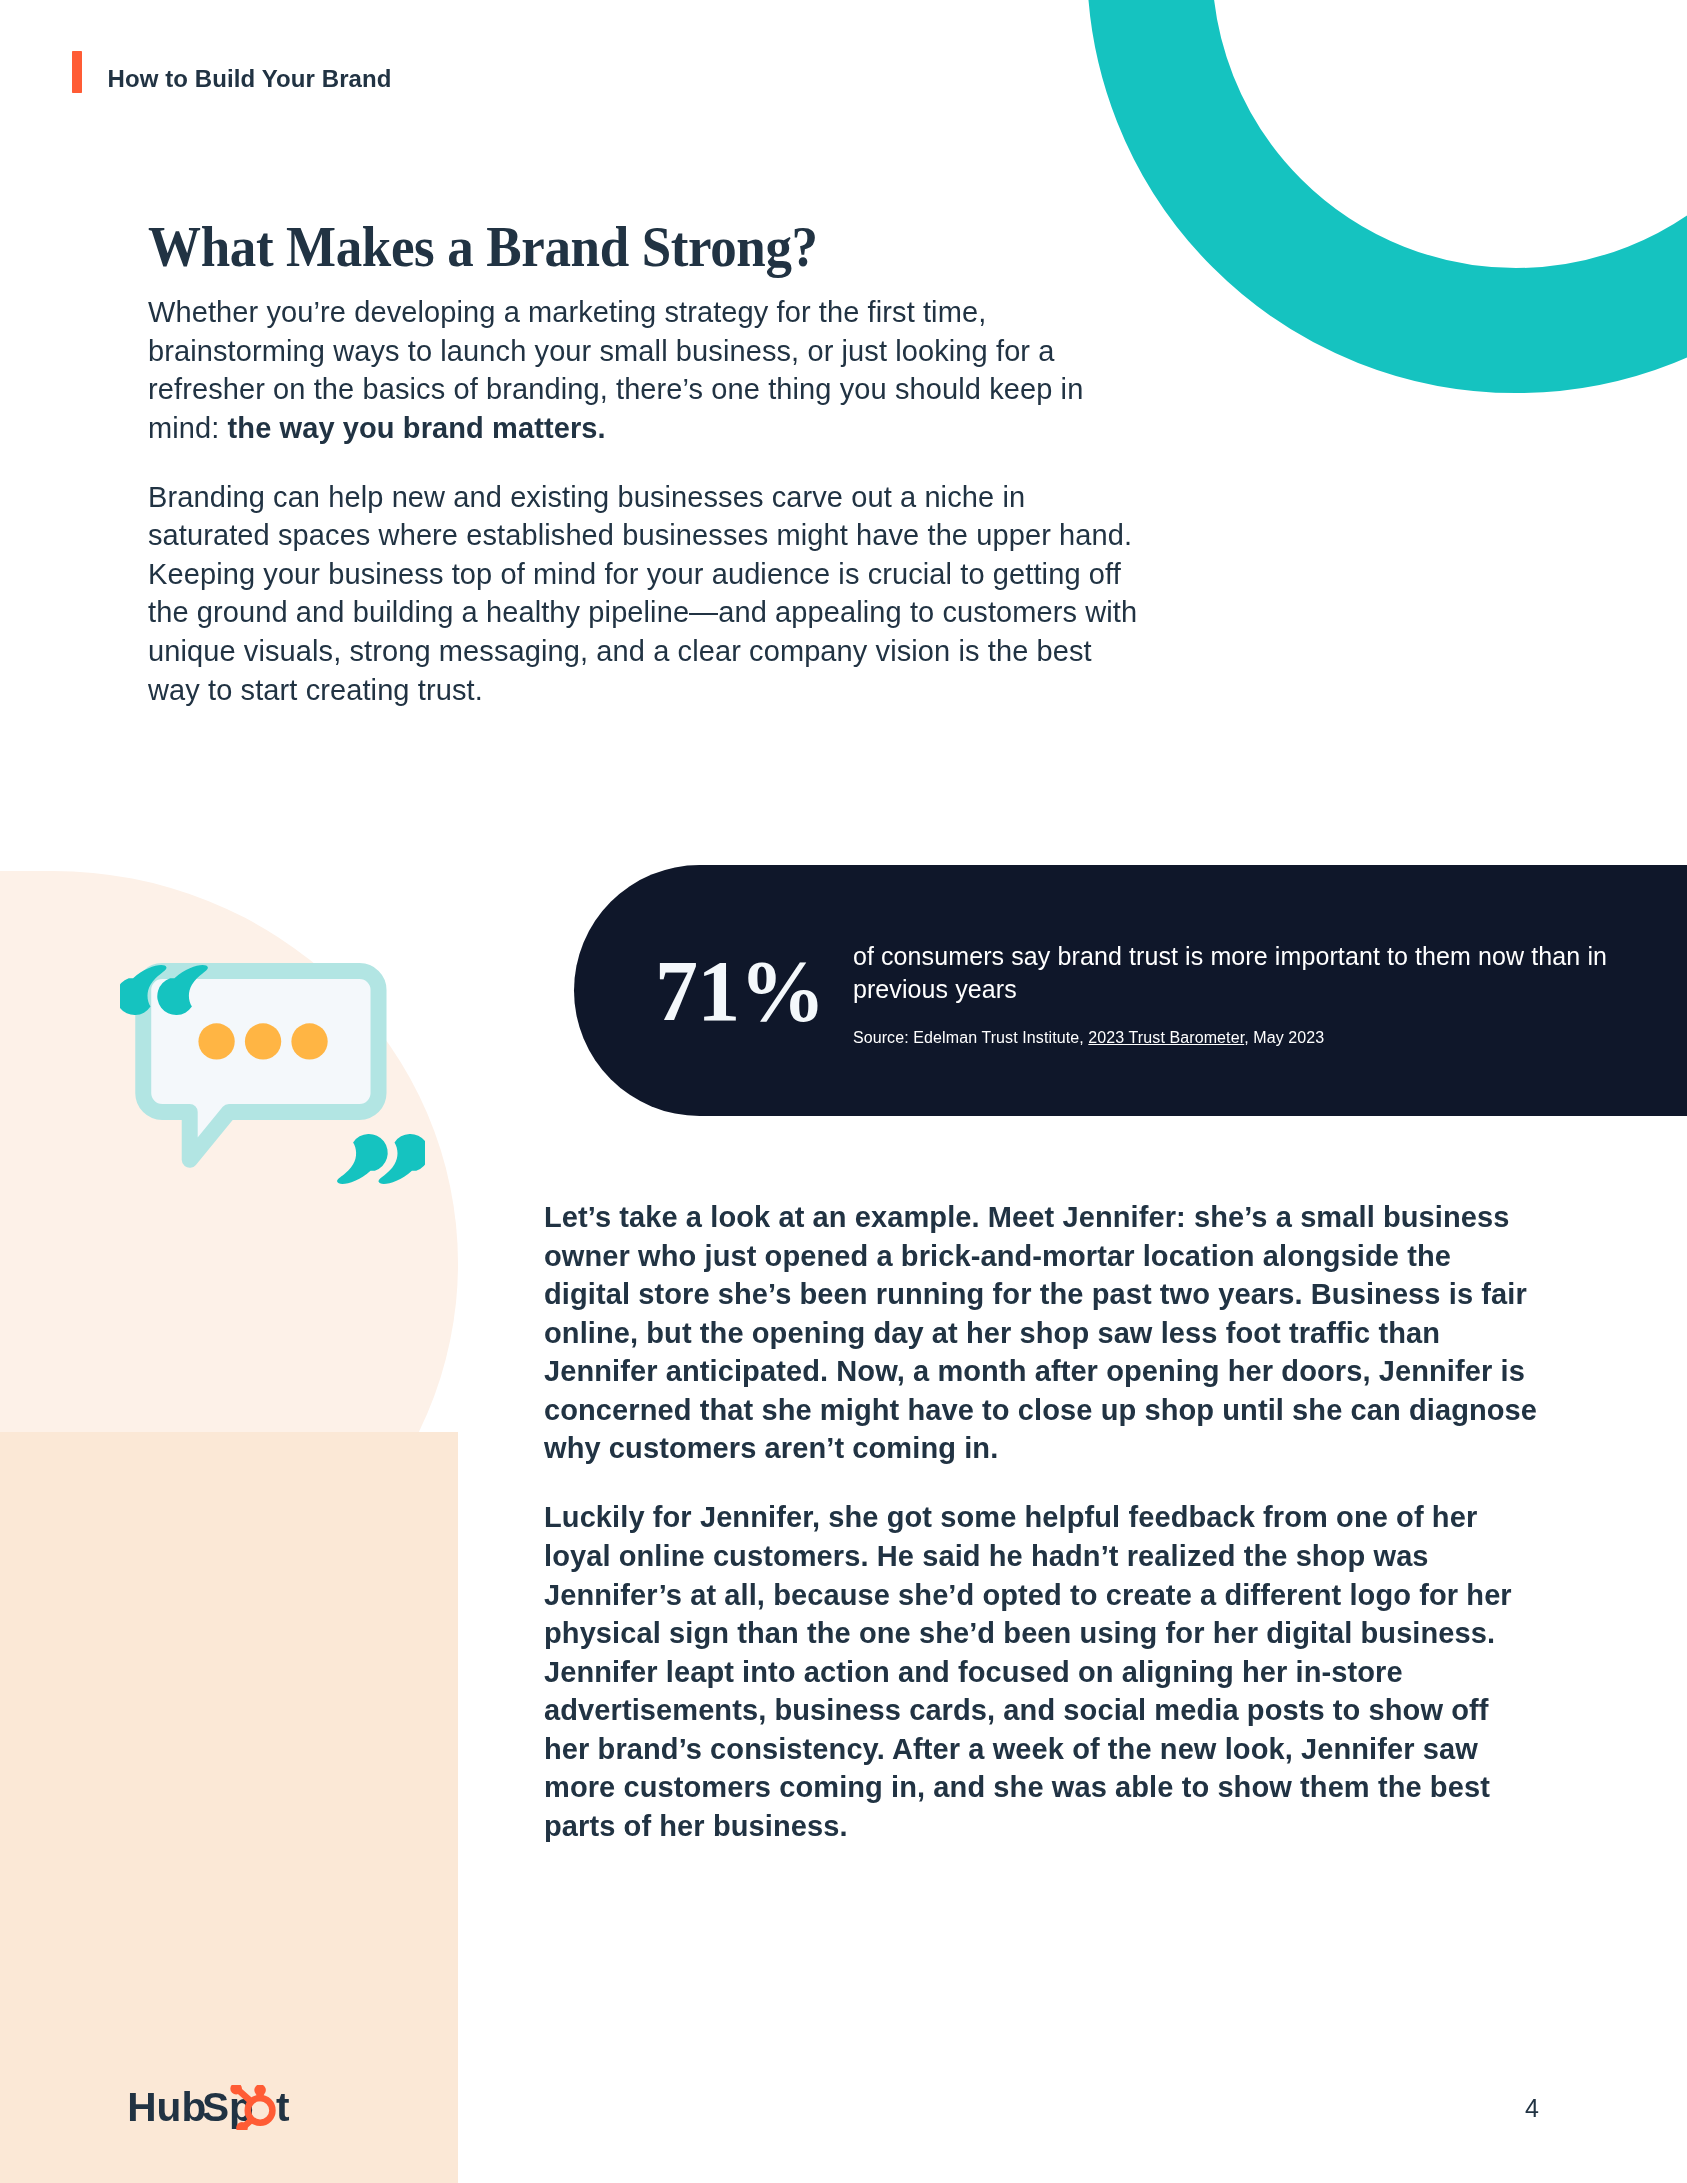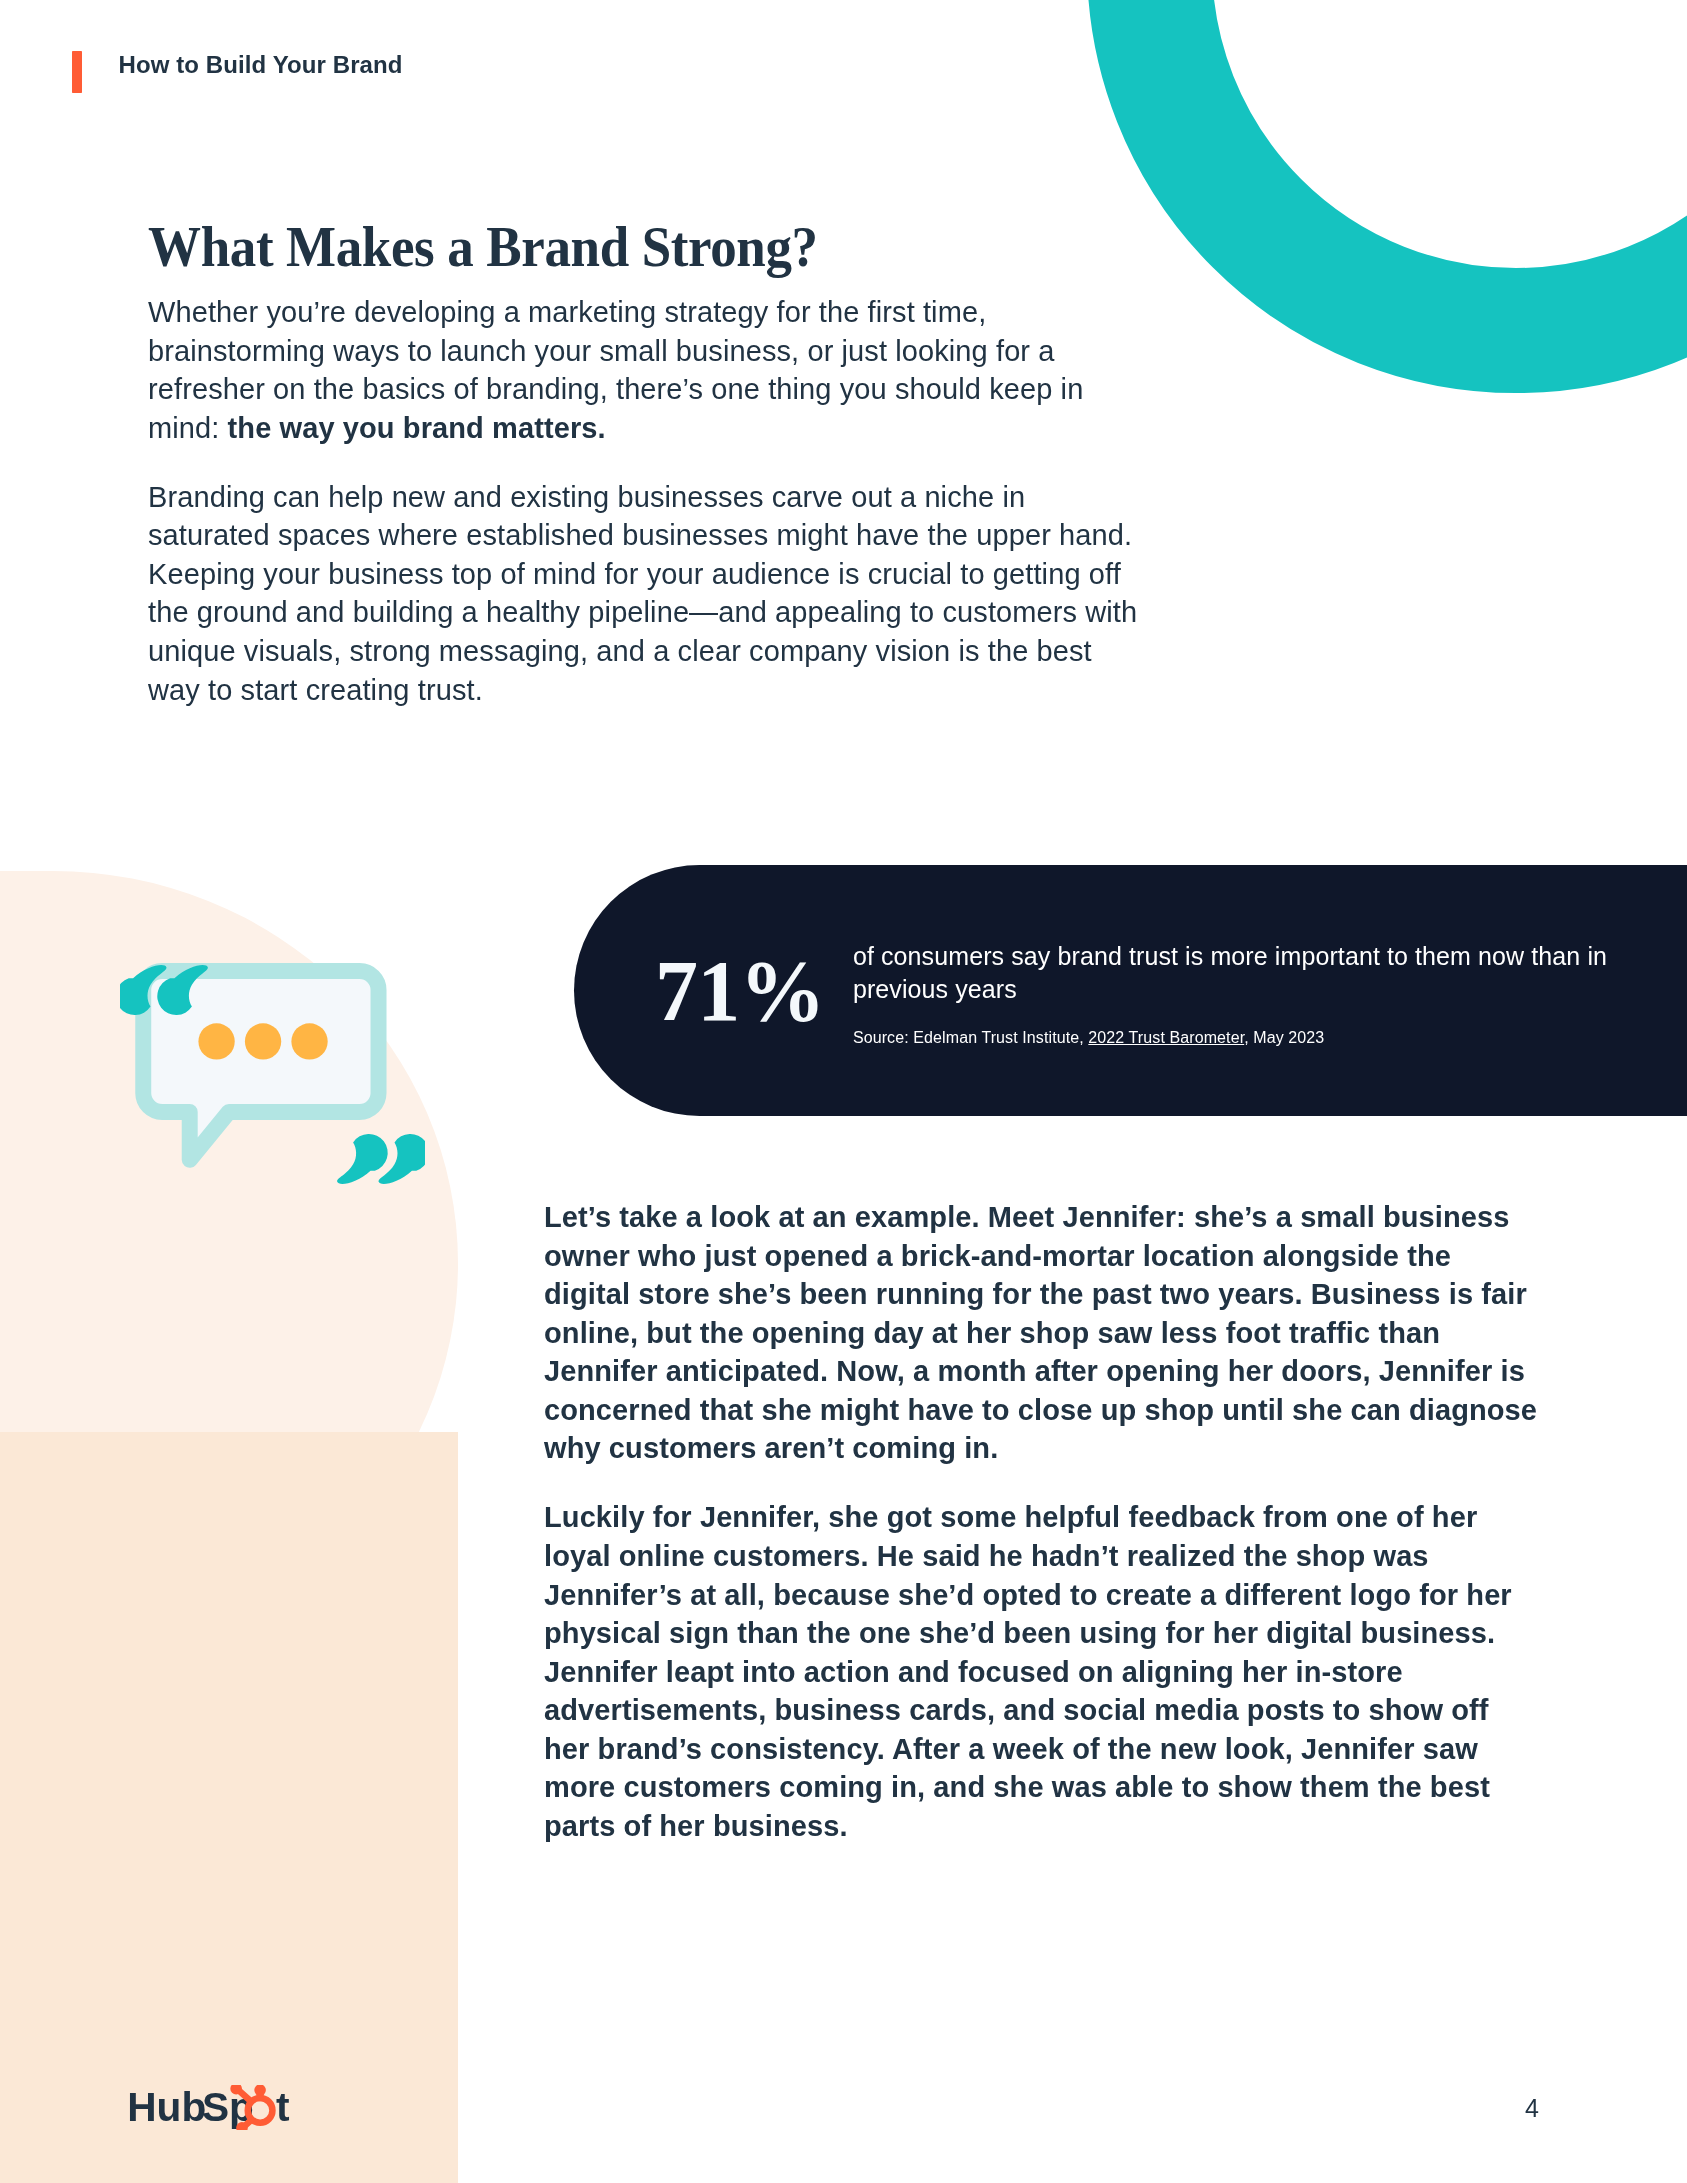--- a/index.html
+++ b/index.html
@@ -51,22 +51,22 @@
     background: #FBE8D6;
     z-index: 1;
   }
 
   
   .page-header {
     position: absolute;
     left: 72px;
     top: 51px;
     display: flex;
-    align-items: flex-start;
-    gap: 37px;
+    align-items: flex-end;
+    gap: 26px;
     z-index: 5;
   }
   .header-rule {
     width: 9.5px;
     height: 42px;
     background: #FF5C35;
     border-radius: 0.7px;
   }
   .header-title {
     font-size: 24px;
@@ -208,21 +208,21 @@
 
   <div class="body-col-left">
     <p class="para"><span>Whether you’re developing a marketing strategy for the first time, brainstorming ways to launch your small business, or just looking for a refresher on the basics of branding, there’s one thing you should keep in mind: </span><b>the way you brand matters.</b></p>
     <p class="para">Branding can help new and existing businesses carve out a niche in saturated spaces where established businesses might have the upper hand. Keeping your business top of mind for your audience is crucial to getting off the ground and building a healthy pipeline—and appealing to customers with unique visuals, strong messaging, and a clear company vision is the best way to start creating trust.</p>
   </div>
 
   <div class="stat-banner">
     <div class="stat-number">71%</div>
     <div class="stat-text-wrap">
       <div class="stat-headline">of consumers say brand trust is more important to them now than in previous years</div>
-      <div class="stat-source"><span>Source: Edelman Trust Institute, </span><span class="src-link">2022 Trust Barometer</span><span>, May 2023</span></div>
+      <div class="stat-source"><span>Source: Edelman Trust Institute, </span><span class="src-link">2023 Trust Barometer</span><span>, May 2023</span></div>
     </div>
   </div>
 
   <div class="illustration">
     <svg viewBox="0 0 420 345" width="305" height="251" xmlns="http://www.w3.org/2000/svg">
 
       <g>
         <path d="M58 30 H330 a26 26 0 0 1 26 26 V198 a26 26 0 0 1 -26 26 H150 L96 290 V224 H58 a26 26 0 0 1 -26 -26 V56 a26 26 0 0 1 26 -26 Z" fill="#F4F8FB" stroke="#B2E5E3" stroke-width="22" stroke-linejoin="round"></path>
       </g>
 

